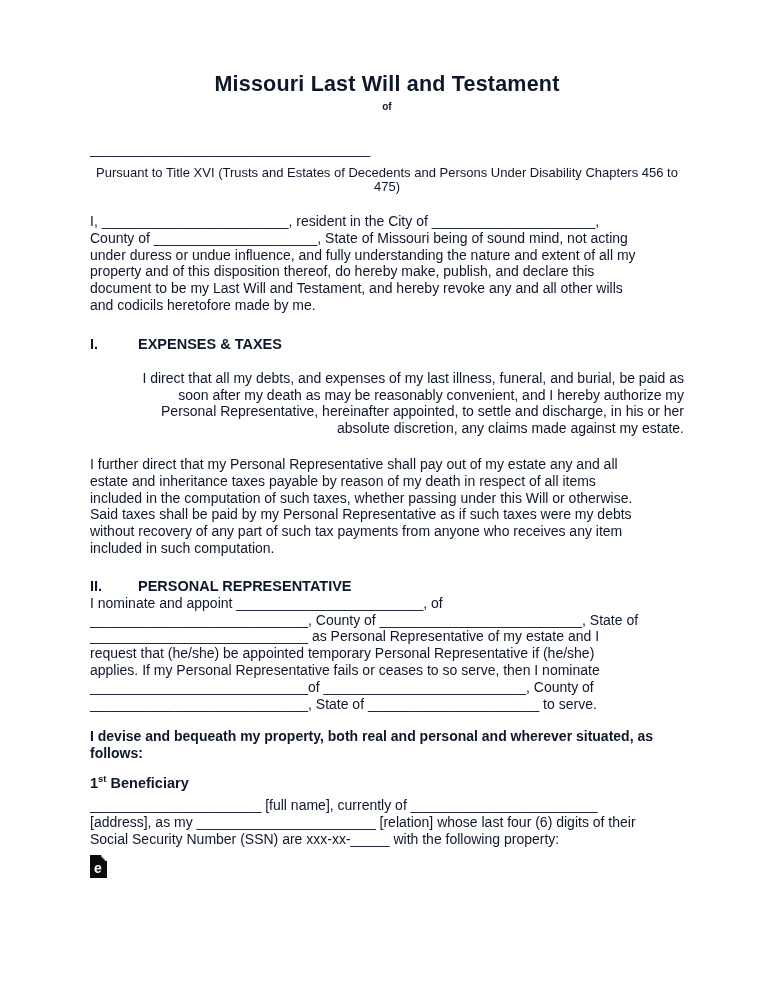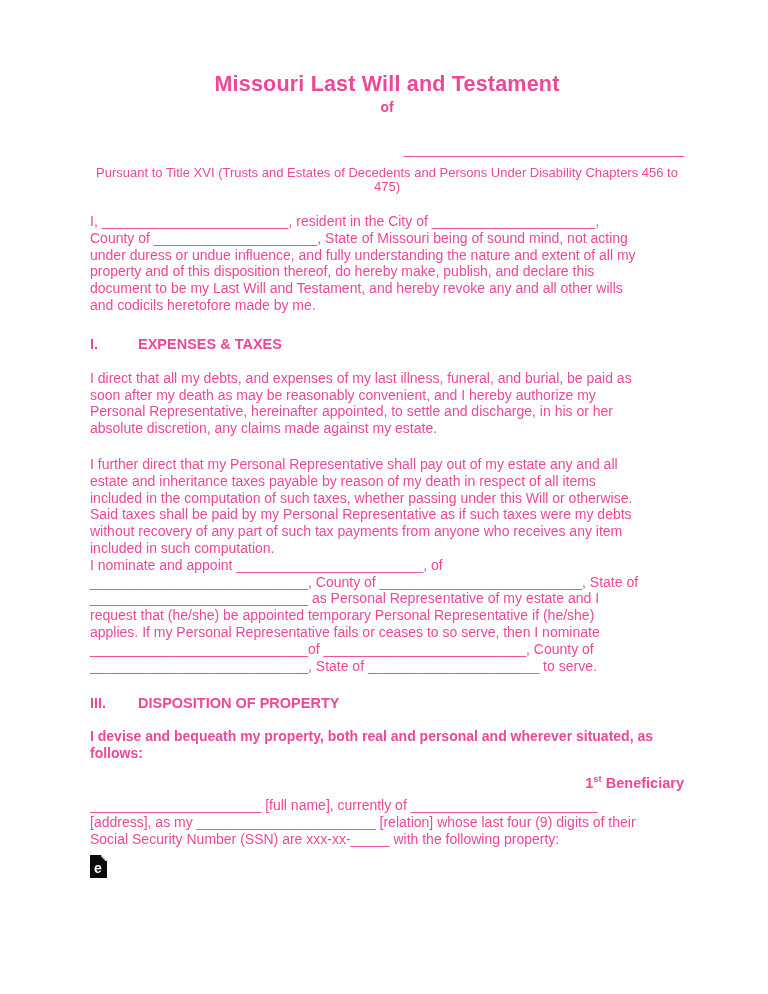--- a/index.html
+++ b/index.html
@@ -1,80 +1,79 @@
 <!DOCTYPE html>
 <html><head>
 <meta charset="utf-8">
 <style>
   html, body { margin: 0; padding: 0; background: #ffffff; }
   .page {
     width: 768px;
     height: 994px;
     background: #ffffff;
-    color: #ec4899;
+    color: #0f172a;
     font-family: "Liberation Sans", "DejaVu Sans", sans-serif;
     position: relative;
     overflow: hidden;
     box-sizing: border-box;
   }
   .content {
     padding: 72px 84px 0 90px;
   }
   .doc-title {
     text-align: center;
     font-size: 21.5px;
     font-weight: bold;
     line-height: 24px;
     letter-spacing: 0.2px;
   }
   .of-label {
     text-align: center;
-    font-size: 14px;
+    font-size: 10px;
     font-weight: bold;
     line-height: 16px;
     margin-top: 3px;
   }
   .name-line {
-    text-align: right;
+    text-align: left;
     font-size: 14px;
     line-height: 17px;
     margin-top: 26px;
   }
   .pursuant {
     text-align: center;
     font-size: 13px;
     line-height: 14px;
     margin-top: 8px;
   }
   .para {
     font-size: 14px;
     line-height: 16.8px;
     white-space: pre-line;
     margin-top: 19px;
   }
   .para.tight { margin-top: 0; }
-  .para.p2 { margin-top: 17px; }
+  .para.p2 { margin-top: 17px; text-align: right; }
   .para.p5 { margin-top: 16px; font-weight: bold; }
   .para.p6 { margin-top: 5px; }
   .sec-head {
     display: flex;
     font-size: 14.5px;
     font-weight: bold;
     line-height: 17px;
     margin-top: 22px;
   }
   .sec-head.h2 { margin-top: 21px; }
   .sec-head.h3 { margin-top: 21px; }
   .sec-num { width: 48px; flex: 0 0 48px; }
   .bene-head {
     font-size: 14.5px;
     font-weight: bold;
     line-height: 17px;
     margin-top: 13px;
-    text-align: right;
   }
   .bene-head sup {
     font-size: 9.5px;
     vertical-align: super;
     line-height: 0;
   }
   .property-line {
     font-size: 14px;
     line-height: 17px;
     margin-top: 18px;
@@ -113,38 +112,38 @@
 soon after my death as may be reasonably convenient, and I hereby authorize my
 Personal Representative, hereinafter appointed, to settle and discharge, in his or her
 absolute discretion, any claims made against my estate.</div>
     <div class="para">I further direct that my Personal Representative shall pay out of my estate any and all
 estate and inheritance taxes payable by reason of my death in respect of all items
 included in the computation of such taxes, whether passing under this Will or otherwise.
 Said taxes shall be paid by my Personal Representative as if such taxes were my debts
 without recovery of any part of such tax payments from anyone who receives any item
 included in such computation.</div>
 
+    <div class="sec-head h2">
+      <span class="sec-num">II.</span>
+      <span>PERSONAL REPRESENTATIVE</span>
+    </div>
     <div class="para tight">I nominate and appoint ________________________, of
 ____________________________, County of __________________________, State of
 ____________________________ as Personal Representative of my estate and I
 request that (he/she) be appointed temporary Personal Representative if (he/she)
 applies. If my Personal Representative fails or ceases to so serve, then I nominate
 ____________________________of __________________________, County of
 ____________________________, State of ______________________ to serve.</div>
 
-    <div class="sec-head h3">
-      <span class="sec-num">III.</span>
-      <span>DISPOSITION OF PROPERTY</span>
-    </div>
     <div class="para p5">I devise and bequeath my property, both real and personal and wherever situated, as
 follows:</div>
 
     <div class="bene-head"><span>1</span><sup>st</sup><span> Beneficiary</span></div>
     <div class="para p6">______________________ [full name], currently of ________________________
-[address], as my _______________________ [relation] whose last four (9) digits of their
+[address], as my _______________________ [relation] whose last four (6) digits of their
 Social Security Number (SSN) are xxx-xx-_____ with the following property:</div>
 
 
     <svg class="footer-logo" viewBox="0 0 17 23" xmlns="http://www.w3.org/2000/svg">
       <path d="M0 0 H11 L17 6 V23 H0 Z" fill="#0a0a0a"></path>
       <path d="M11 0 L17 6 H11 Z" fill="#ffffff"></path>
       <path d="M11 1.2 L15.6 6 H11 Z" fill="#0a0a0a"></path>
       <text x="8" y="17.5" text-anchor="middle" font-size="14" font-weight="bold" fill="#ffffff" font-family="Liberation Sans, DejaVu Sans, sans-serif">e</text>
     </svg>
 

